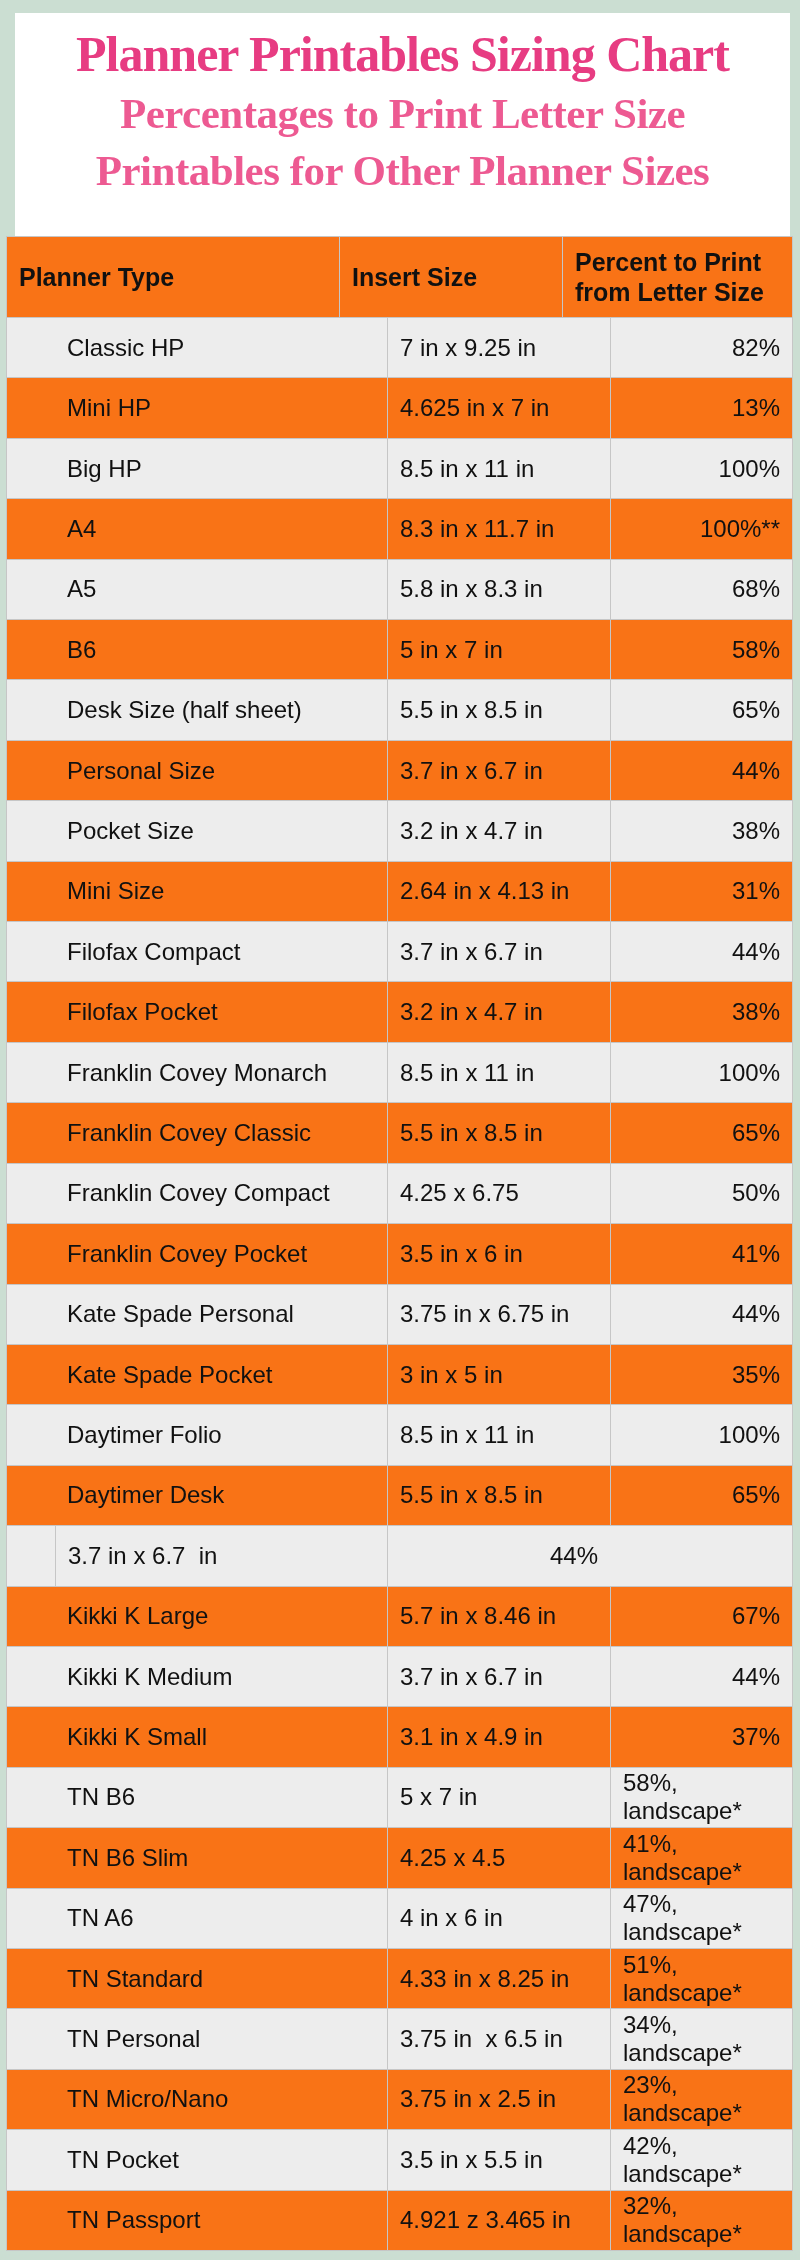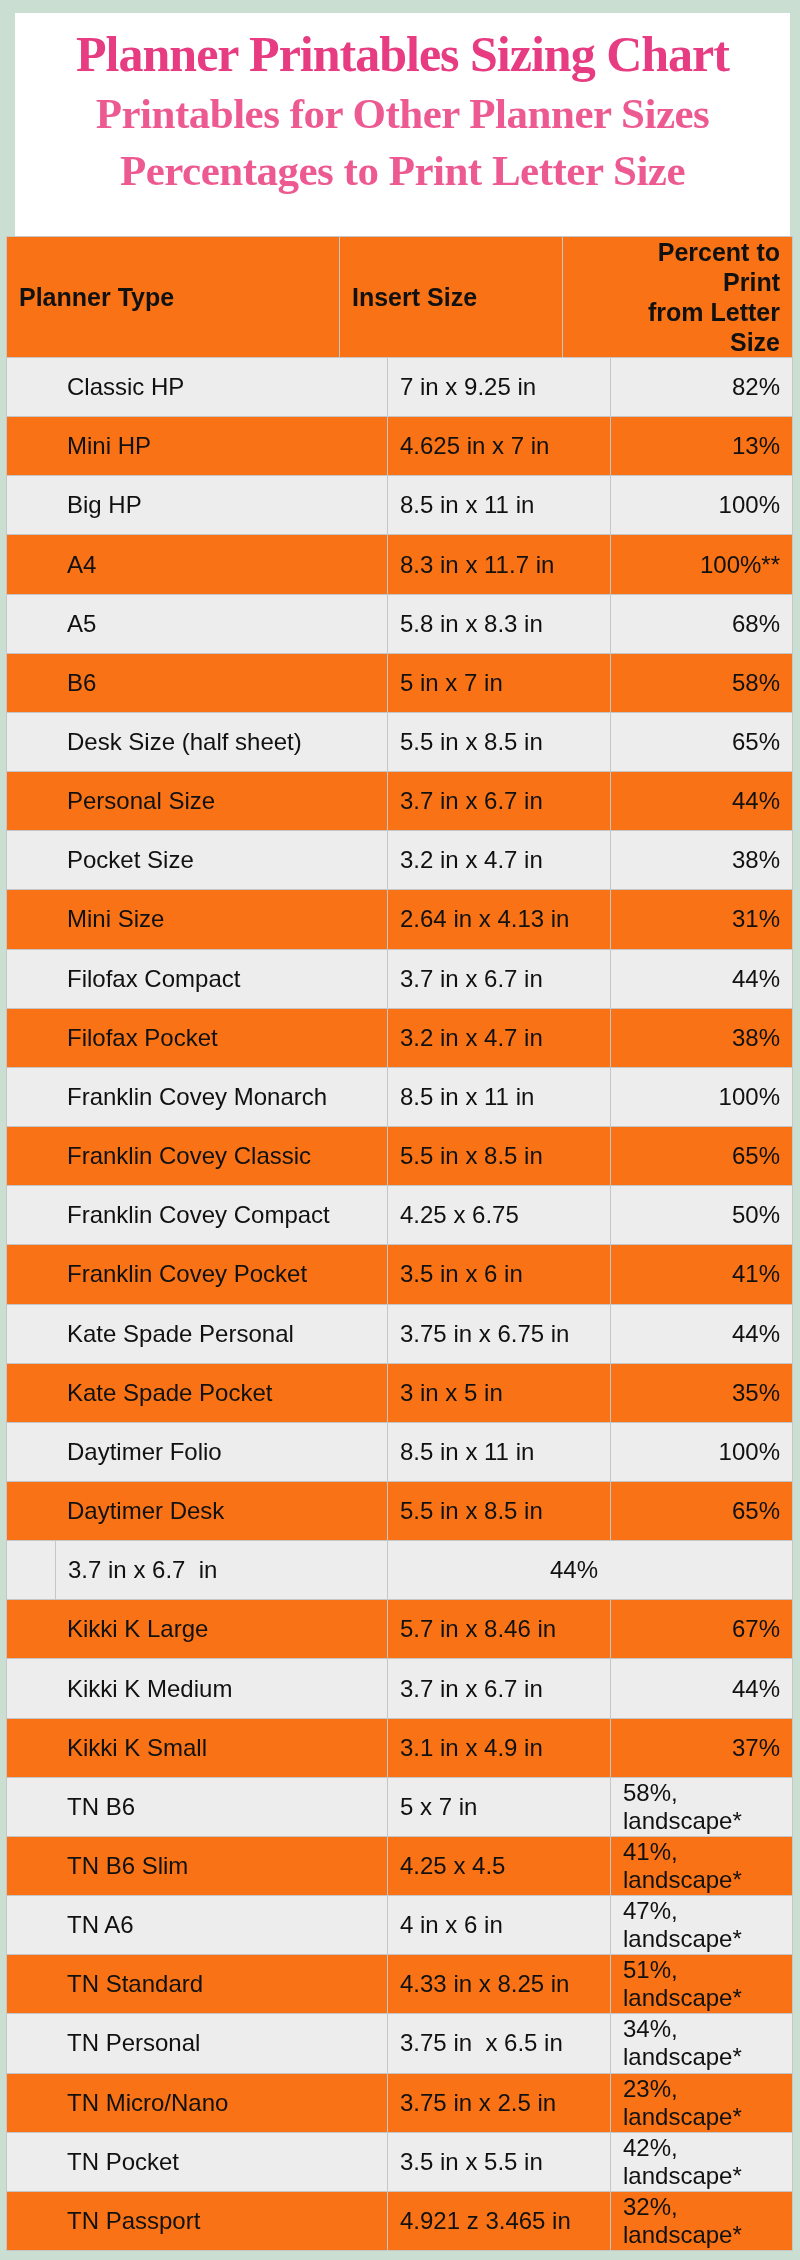--- a/index.html
+++ b/index.html
@@ -99,34 +99,33 @@
   }
   .cell.c2{border-left:1px solid var(--table-border);}
   .cell.c3{
     border-left:1px solid var(--table-border);
     justify-content:flex-end;
     text-align:left;
     padding-right:12px;
   }
   .thead .cell.c3{
     justify-content:flex-start;
-    text-align:right;
+    text-align:left;
     white-space:pre-line;
     line-height:30px;
-    padding-left:36px;
   }
 </style>
 </head>
 <body>
 
 <div class="title-card">
   <div class="page-title">Planner Printables Sizing Chart</div>
   <div class="page-subtitle">
+    <div>Percentages to Print Letter Size</div>
     <div>Printables for Other Planner Sizes</div>
-    <div>Percentages to Print Letter Size</div>
   </div>
   <div class="watermark">MOMENVY.CO</div>
 </div>
 
 <div class="sizing-table">
   <div class="trow thead">
     <div class="cell c1">Planner Type</div>
     <div class="cell c2">Insert Size</div>
     <div class="cell c3">Percent to Print
 from Letter Size</div>

